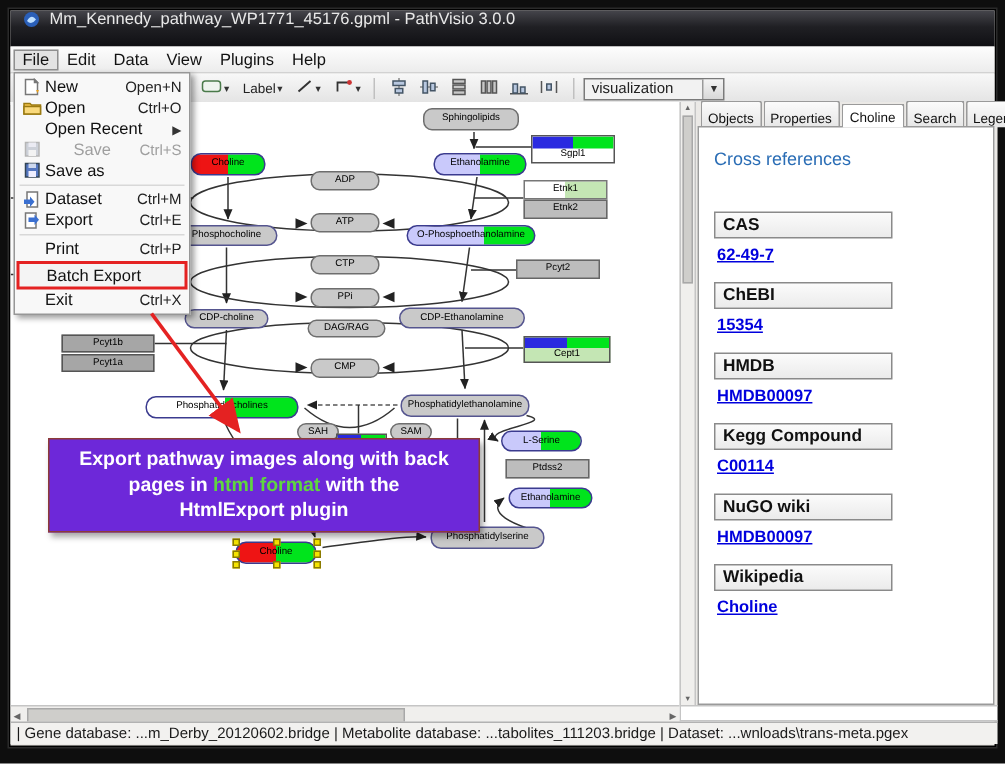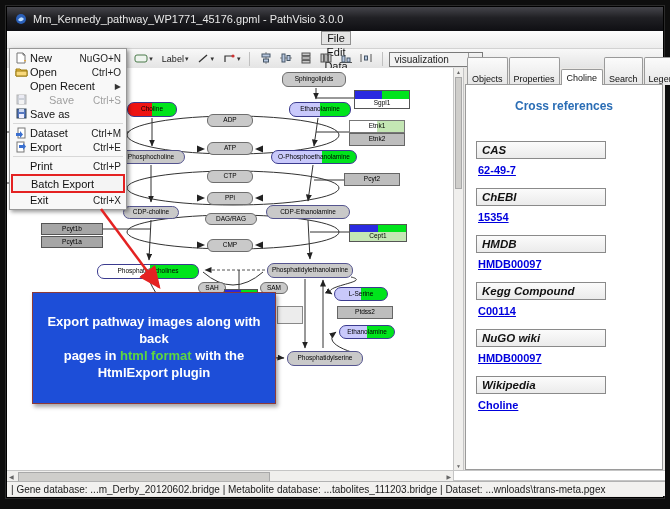--- a/index.html
+++ b/index.html
@@ -2,24 +2,24 @@
 <html><head>
 <meta charset="utf-8">
 <style>
   html,body{margin:0;padding:0;}
   body{width:670px;height:509px;background:#0e0e0e;position:relative;overflow:hidden;
        font-family:"Liberation Sans",sans-serif;-webkit-font-smoothing:antialiased;}
   #window{position:absolute;left:6px;top:6px;width:658px;height:492px;background:#ebe9e6;
           border:1px solid #000;box-shadow:0 0 0 1px #2a2a2a;box-sizing:border-box;}
   
   #titlebar{height:24px;background:linear-gradient(#45454b,#202024 45%,#0f0f13);color:#e9e9e9;
-            font-size:11px;display:flex;align-items:center;padding-left:8px;gap:6px;}
+            font-size:11px;display:flex;align-items:flex-start;padding-left:8px;gap:6px;}
   
   #menubar{height:17px;background:linear-gradient(#fdfdfd,#ececec);border-bottom:1px solid #d2d2d2;
-           display:flex;align-items:center;font-size:11px;padding-left:2px;flex-direction:column;}
+           display:flex;align-items:center;font-size:11px;padding-left:2px;}
   .mb-item{padding:1px 6px;color:#111;cursor:default;}
   .mb-item.active{background:#e3e3e3;border:1px solid #8f8f8f;padding:0 5px;}
   
   #toolbar{height:20px;background:linear-gradient(#f8f8f8,#e3e3e3);border-bottom:1px solid #c6c6c6;
            display:flex;align-items:center;font-size:10px;padding:0 4px;gap:3px;color:#222;}
   .tb-sep{width:1px;height:14px;background:#c0c0c0;margin:0 3px;}
   .combo{display:flex;align-items:center;background:#fff;border:1px solid #7a7a7a;height:15px;
          font-size:10px;box-sizing:border-box;}
   .combo .val{padding:0 4px;min-width:52px;}
   .combo .caret{width:13px;height:13px;background:linear-gradient(#f4f4f4,#d8d8d8);border-left:1px solid #9a9a9a;
@@ -37,47 +37,47 @@
   .gstrip div{flex:1;}
   .nlabel{position:relative;z-index:2;}
   
   #vscroll{width:9px;background:#f0efed;border-left:1px solid #c5c5c5;border-right:1px solid #c5c5c5;
            position:relative;flex:none;}
   #vscroll .arr{position:absolute;left:0;width:100%;text-align:center;font-size:5px;color:#666;}
   #vthumb{position:absolute;left:1px;top:9px;width:5px;height:110px;background:#cfcecb;border:1px solid #a8a8a8;}
   
   #sidebar{flex:1;display:flex;flex-direction:column;background:#ebe9e6;min-width:0;}
   #sidebar-tabs{height:17px;display:flex;align-items:flex-end;padding-left:3px;gap:1px;flex:none;}
-  .tab{font-size:9px;padding:16px 4px 1px;background:linear-gradient(#fbfbfb,#e6e6e6);
+  .tab{font-size:9px;padding:6px 4px 1px;background:linear-gradient(#fbfbfb,#e6e6e6);
        border:1px solid #9a9a9a;border-bottom:none;border-radius:2px 2px 0 0;color:#111;white-space:nowrap;}
   .tab.active{background:#fff;padding:3px 5px 2px;position:relative;z-index:2;}
   #sidebar-panel{flex:1;background:#fff;border:1px solid #9a9a9a;margin:0 2px 0 1px;margin-top:-1px;
                  padding:8px 10px;overflow:hidden;font-size:11px;}
-  #xref-heading{color:#2a6db5;font-weight:bold;font-size:12px;margin:6px 0 12px 0;text-align:center;}
+  #xref-heading{color:#2a6db5;font-weight:normal;font-size:12px;margin:6px 0 12px 0;}
   #xref-list{margin-top:28px;}
-  .xref-header{width:130px;border:1px solid #8a8a8a;background:linear-gradient(#fbfbfb,#ebebeb);
-               font-weight:bold;font-size:11.5px;color:#111;padding:2px 5px;box-sizing:border-box;font-style:italic;}
+  .xref-header{width:119px;border:1px solid #8a8a8a;background:linear-gradient(#fbfbfb,#ebebeb);
+               font-weight:bold;font-size:11.5px;color:#111;padding:2px 5px;box-sizing:border-box;}
   .xref-value{display:inline-block;margin:5px 0 12px 2px;font-weight:bold;font-size:11px;}
   a.xref-value{color:#0000dd;text-decoration:underline;cursor:pointer;}
   span.xref-value{color:#222;font-weight:normal;}
   
   #file-menu{position:absolute;left:2px;top:41px;width:116px;background:#f8f8f8;border:1px solid #979797;
              box-shadow:2px 2px 4px rgba(0,0,0,.4);z-index:50;padding:2px 0;font-size:11px;}
   .mi{display:flex;align-items:center;height:14px;padding:0 2px;color:#111;}
   .mi .ic{width:18px;height:12px;text-align:center;flex:none;}
   .mi .lab{flex:1;white-space:nowrap;}
   .mi .sc{padding-right:3px;font-size:10px;color:#222;}
   .mi .sub{padding-right:3px;font-size:8px;color:#333;}
   .mi.disabled .lab,.mi.disabled .sc{color:#9f9f9f;text-align:center;}
   .mi.highlighted{border:2px solid #e42222;height:15px;margin:1px 1px 0 1px;padding:0;background:#f4f4f4;}
   .menu-sep{border-top:1px solid #d8d8d8;margin:2px 3px;}
   
-  #callout{position:absolute;left:25px;top:224px;width:244px;z-index:20;background:#1d4ed8;
+  #callout{position:absolute;left:25px;top:224px;width:288px;z-index:20;background:#6d28d9;
            border:1px solid #8c3a38;box-shadow:2px 3px 4px rgba(0,0,0,.35);color:#fff;font-weight:bold;
-           font-size:13px;line-height:1.3;text-align:center;padding:21px 3px;box-sizing:border-box;}
+           font-size:13px;line-height:1.3;text-align:center;padding:5px 3px;box-sizing:border-box;}
   #callout .em{color:#5fd63f;text-align:right;}
   
   #annotation{position:absolute;left:0;top:0;z-index:60;pointer-events:none;}
   
   #hscroll{position:absolute;top:463px;left:0;width:658px;height:11px;display:flex;}
   #hscroll-track{width:446px;position:relative;background:#f0efed;border-top:1px solid #c5c5c5;flex:none;}
   #hthumb{position:absolute;left:11px;top:1px;width:250px;height:8px;background:#cfcecb;border:1px solid #a8a8a8;}
   .harr{position:absolute;top:2px;font-size:6px;color:#666;}
   #hscroll-right{flex:1;background:#fff;border:1px solid #c5c5c5;border-right:none;}
   #statusbar{position:absolute;top:474px;left:0;width:658px;height:15px;background:#f2f1ef;
@@ -387,21 +387,21 @@
   </div>
 
   <div id="file-menu">
       <div class="mi">
         <span class="ic"><svg width="12" height="12">
             <path d="M2,1 h6 l2,2 v8 h-8 z" fill="#fff" stroke="#777"></path>
             <path d="M8,1 l2,2 h-2 z" fill="#ddd" stroke="#777"></path>
             <path d="M9,8 l1,2 1,-2 -2,0" fill="#e8a020"></path>
           </svg></span>
         <span class="lab">New</span>
-        <span class="sc">NuGO+N</span>
+        <span class="sc">Open+N</span>
       </div>
       <div class="mi">
         <span class="ic"><svg width="13" height="11">
             <path d="M1,3 h4 l1,1 h6 v6 h-11 z" fill="#f3c34a" stroke="#9a7a10"></path>
             <path d="M1,5 h11 v5 h-11 z" fill="#f9d97c" stroke="#9a7a10"></path>
           </svg></span>
         <span class="lab">Open</span>
         <span class="sc">Ctrl+O</span>
       </div>
       <div class="mi">

